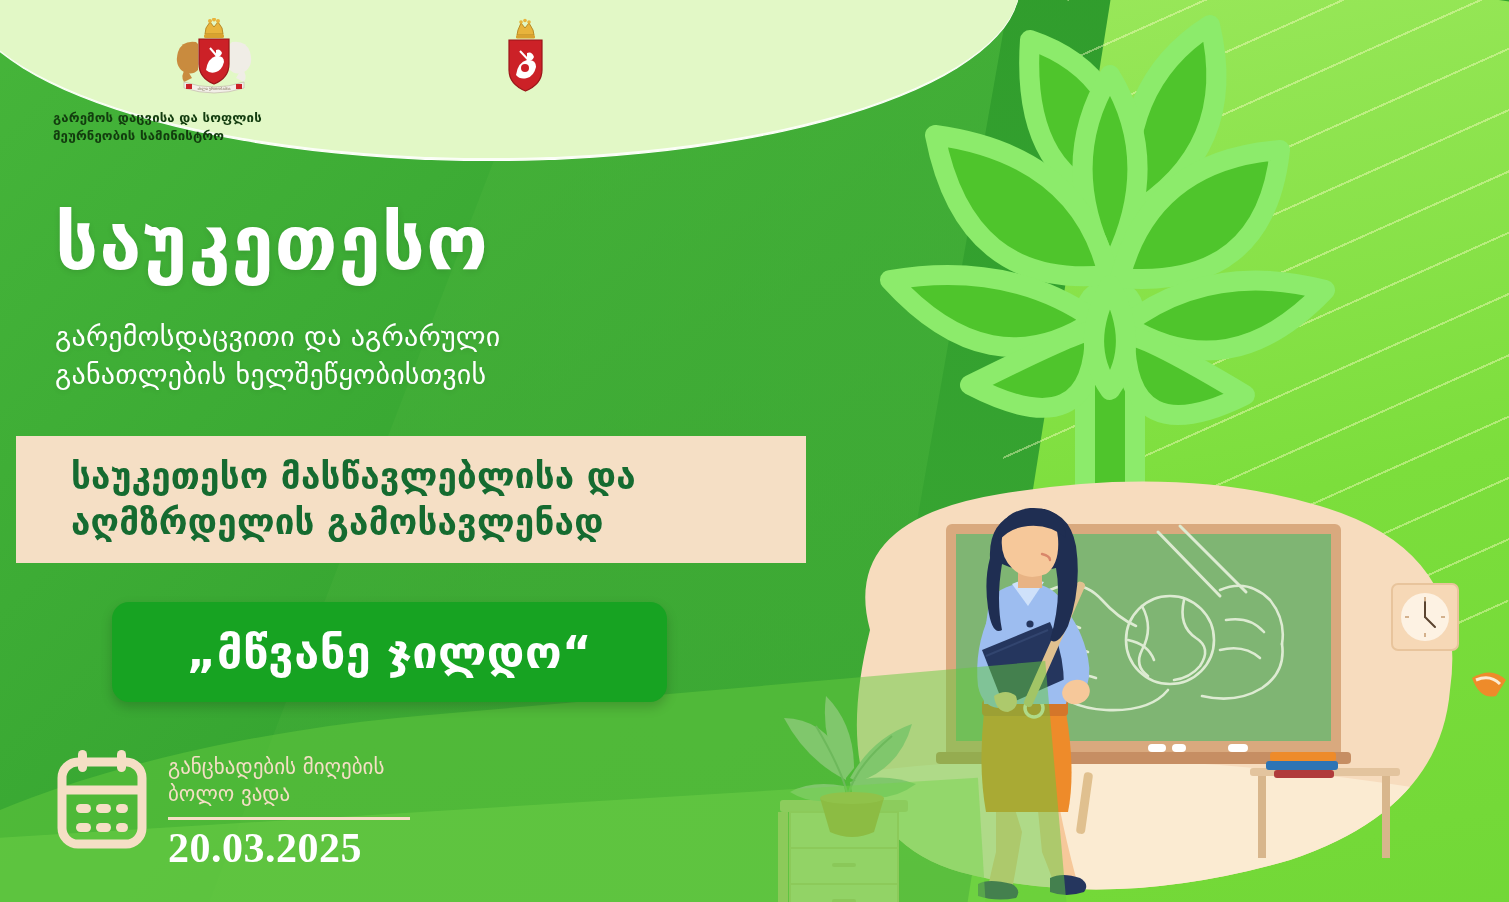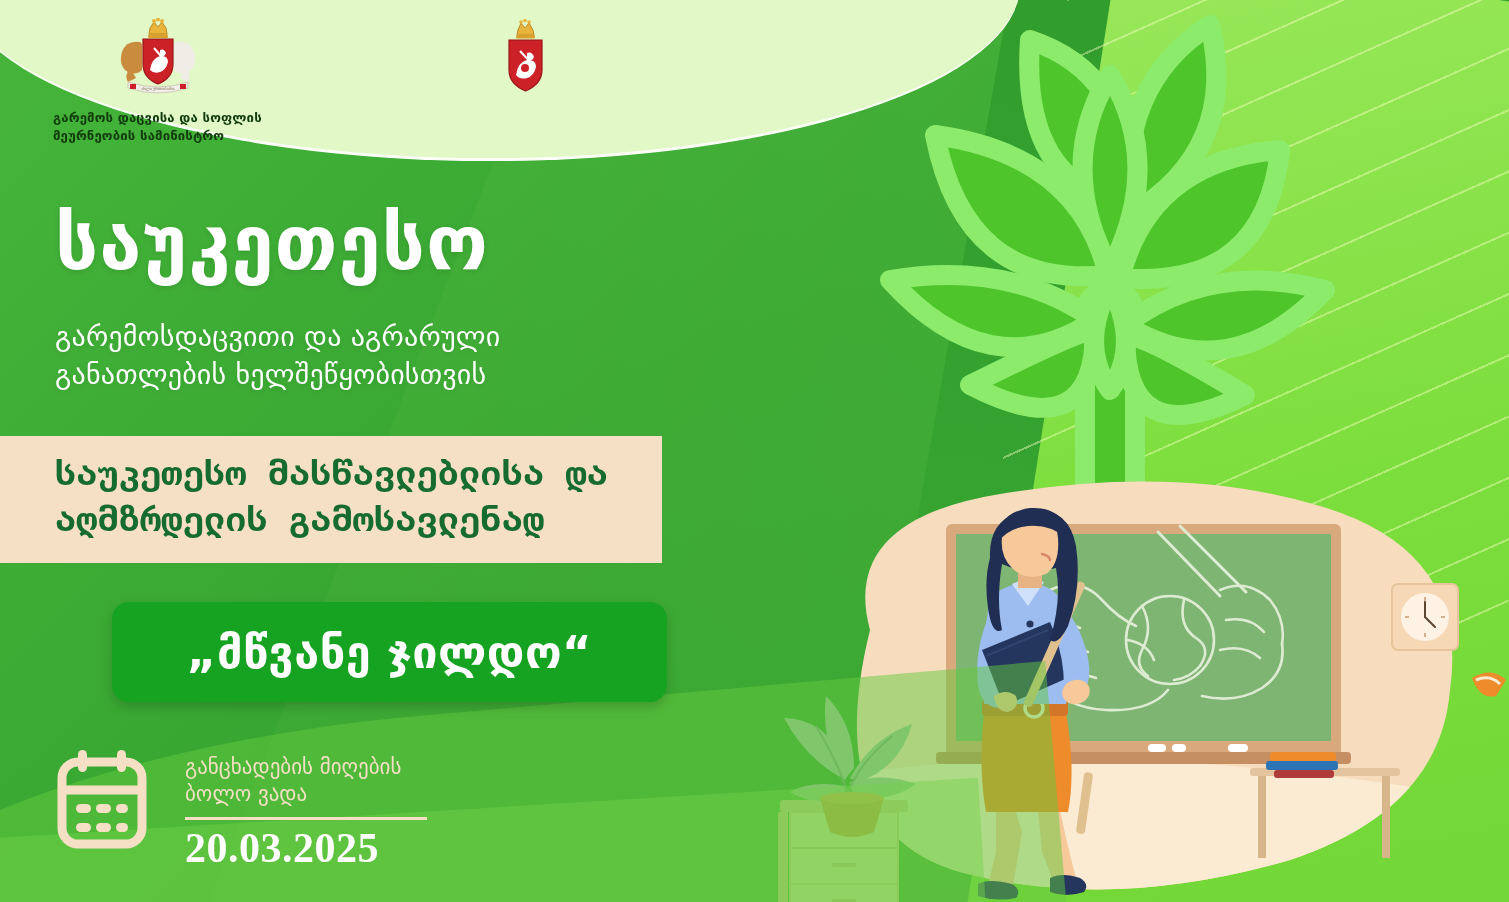--- a/index.html
+++ b/index.html
@@ -23,21 +23,21 @@
   }
   #header-band-line{
     left:-40px;top:-300px;width:1060px;height:460px;
     border-radius:0 0 55% 55%/0 0 42% 42%;
     border-bottom:2px solid rgba(255,255,255,.85);
     box-sizing:border-box;
   }
 
   
   #logos{left:55px;top:18px;display:flex;gap:218px;align-items:flex-start;}
-  .logo-block{display:flex;flex-direction:column;align-items:center;}
+  .logo-block{display:flex;flex-direction:column;align-items:flex-end;}
   .logo-emblem{display:block;}
   .logo-text{
     color:#123C0E;font-weight:bold;font-size:13.2px;line-height:1.34;
     letter-spacing:.1px;margin-top:7px;white-space:pre-line;
   }
   #logo-1 .logo-text{margin-left:-2px;}
   #logo-2 .logo-emblem{margin-left:16px;}
   #logo-2 .logo-text{margin-top:8px;}
 
   
@@ -47,42 +47,42 @@
     text-shadow:0 2px 6px rgba(0,0,0,.10);
   }
   #subhead{
     left:55px;top:318px;color:#ffffff;font-size:28px;line-height:1.36;
     white-space:pre-line;letter-spacing:.2px;
     text-shadow:0 2px 5px rgba(0,0,0,.08);
   }
 
   
   #beige-banner{
-    left:0;top:436px;width:662px;height:127px;background:#F5DFC5;
-    display:flex;align-items:center;font-family:Liberation Mono, monospace;
+    left:16px;top:436px;width:790px;height:127px;background:#F5DFC5;
+    display:flex;align-items:center;
   }
   #beige-text{
     margin-left:55px;color:#156B30;font-size:35px;font-weight:bold;
     line-height:1.30;white-space:pre-line;letter-spacing:.2px;
   }
 
   
   #pill{
     left:112px;top:602px;width:555px;height:100px;border-radius:17px;
     background:#17A322;
     box-shadow:0 5px 12px rgba(0,0,0,.18);
     display:flex;align-items:center;justify-content:center;
   }
   #pill-text{
     color:#ffffff;font-size:45px;font-weight:bold;letter-spacing:.5px;
     white-space:nowrap;
   }
 
   
-  #date-block{left:52px;top:748px;display:flex;align-items:flex-start;gap:33px;}
+  #date-block{left:52px;top:748px;display:flex;align-items:flex-start;gap:16px;}
   #date-right{padding-top:6px;}
   #date-label{
     color:#F5DFC5;font-size:21px;line-height:1.28;white-space:pre-line;
   }
   #date-rule{width:242px;height:3px;background:#F5DFC5;margin:9px 0 4px;}
   #date-value{
     color:#ffffff;font-size:42px;font-weight:bold;letter-spacing:.5px;
     font-family:Liberation Serif, serif;
   }
 

